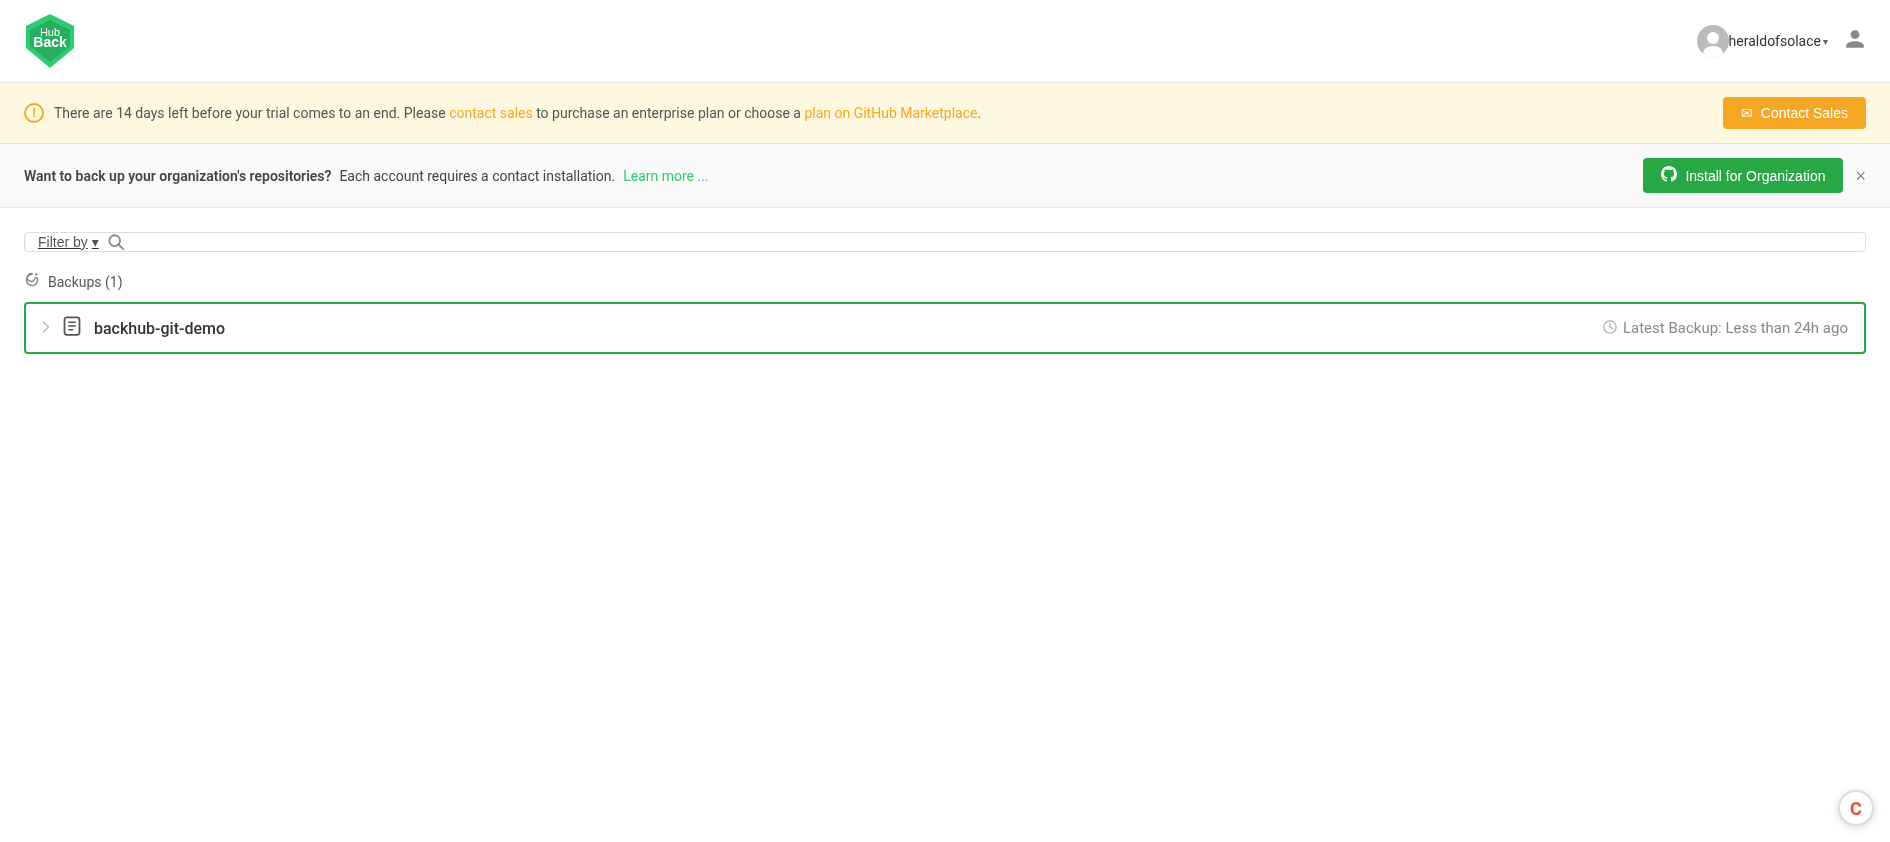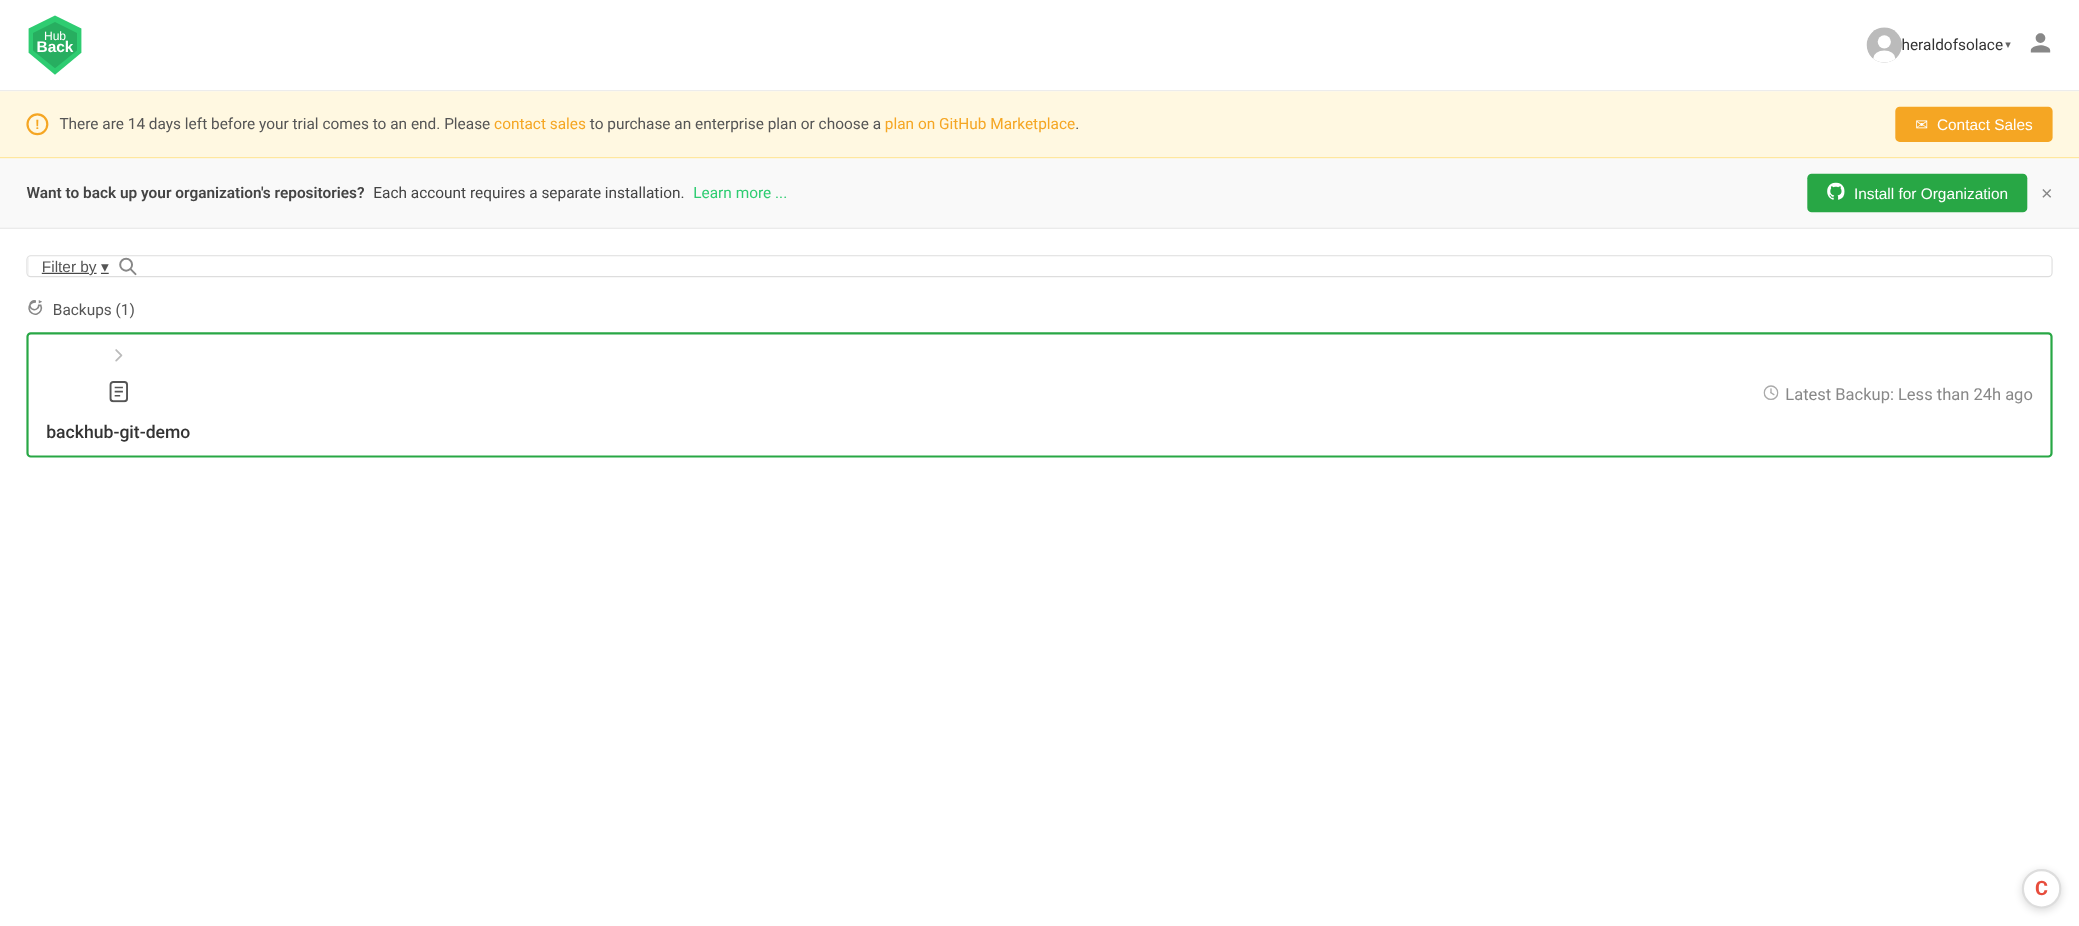--- a/index.html
+++ b/index.html
@@ -210,21 +210,20 @@
       border: 2px solid #28a745;
       border-radius: 4px;
       background: #fff;
       padding: 12px 16px;
       cursor: pointer;
     }
     .backup-row-left {
       display: flex;
       align-items: center;
       gap: 12px;
-      flex-direction: column;
     }
     .chevron-right { color: #aaa; font-size: 14px; }
     .repo-icon { color: #555; font-size: 18px; }
     .repo-name { font-size: 16px; color: #333; font-weight: 500; }
     .backup-row-right {
       display: flex;
       align-items: center;
       gap: 6px;
       color: #888;
       font-size: 15px;
@@ -294,21 +293,21 @@
   </div>
   <button class="contact-sales-btn">
     <span>✉</span>
     <span>Contact Sales</span>
   </button>
 </div>
 
 <div class="org-banner">
   <div class="org-banner-left">
     <strong>Want to back up your organization's repositories?</strong>
-    <span> Each account requires a separate installation. </span>
+    <span> Each account requires a contact installation. </span>
     <a href="#" class="learn-more-link">Learn more ...</a>
   </div>
   <div class="org-banner-right">
     <button class="install-org-btn">
       <span>
         <svg viewBox="0 0 16 16" width="16" height="16" xmlns="http://www.w3.org/2000/svg" fill="white">
           <path fill-rule="evenodd" d="M8 0C3.58 0 0 3.58 0 8c0 3.54 2.29 6.53 5.47 7.59.4.07.55-.17.55-.38 0-.19-.01-.82-.01-1.49-2.01.37-2.53-.49-2.69-.94-.09-.23-.48-.94-.82-1.13-.28-.15-.68-.52-.01-.53.63-.01 1.08.58 1.23.82.72 1.21 1.87.87 2.33.66.07-.52.28-.87.51-1.07-1.78-.2-3.64-.89-3.64-3.95 0-.87.31-1.59.82-2.15-.08-.2-.36-1.02.08-2.12 0 0 .67-.21 2.2.82.64-.18 1.32-.27 2-.27.68 0 1.36.09 2 .27 1.53-1.04 2.2-.82 2.2-.82.44 1.1.16 1.92.08 2.12.51.56.82 1.27.82 2.15 0 3.07-1.87 3.75-3.65 3.95.29.25.54.73.54 1.48 0 1.07-.01 1.93-.01 2.2 0 .21.15.46.55.38A8.013 8.013 0 0016 8c0-4.42-3.58-8-8-8z"></path>
         </svg>
       </span>
       <span>Install for Organization</span>

